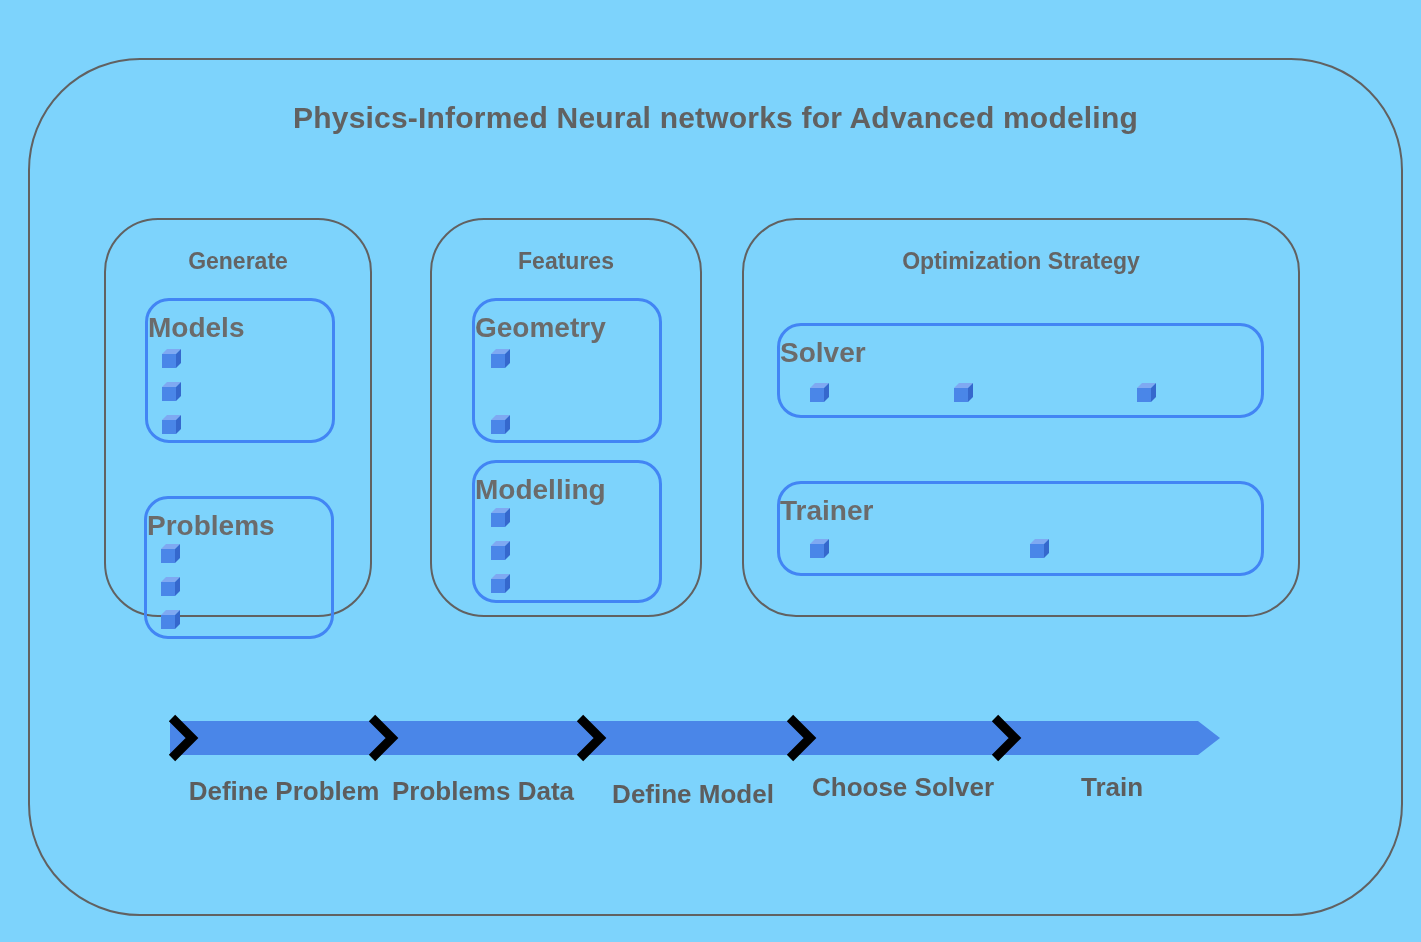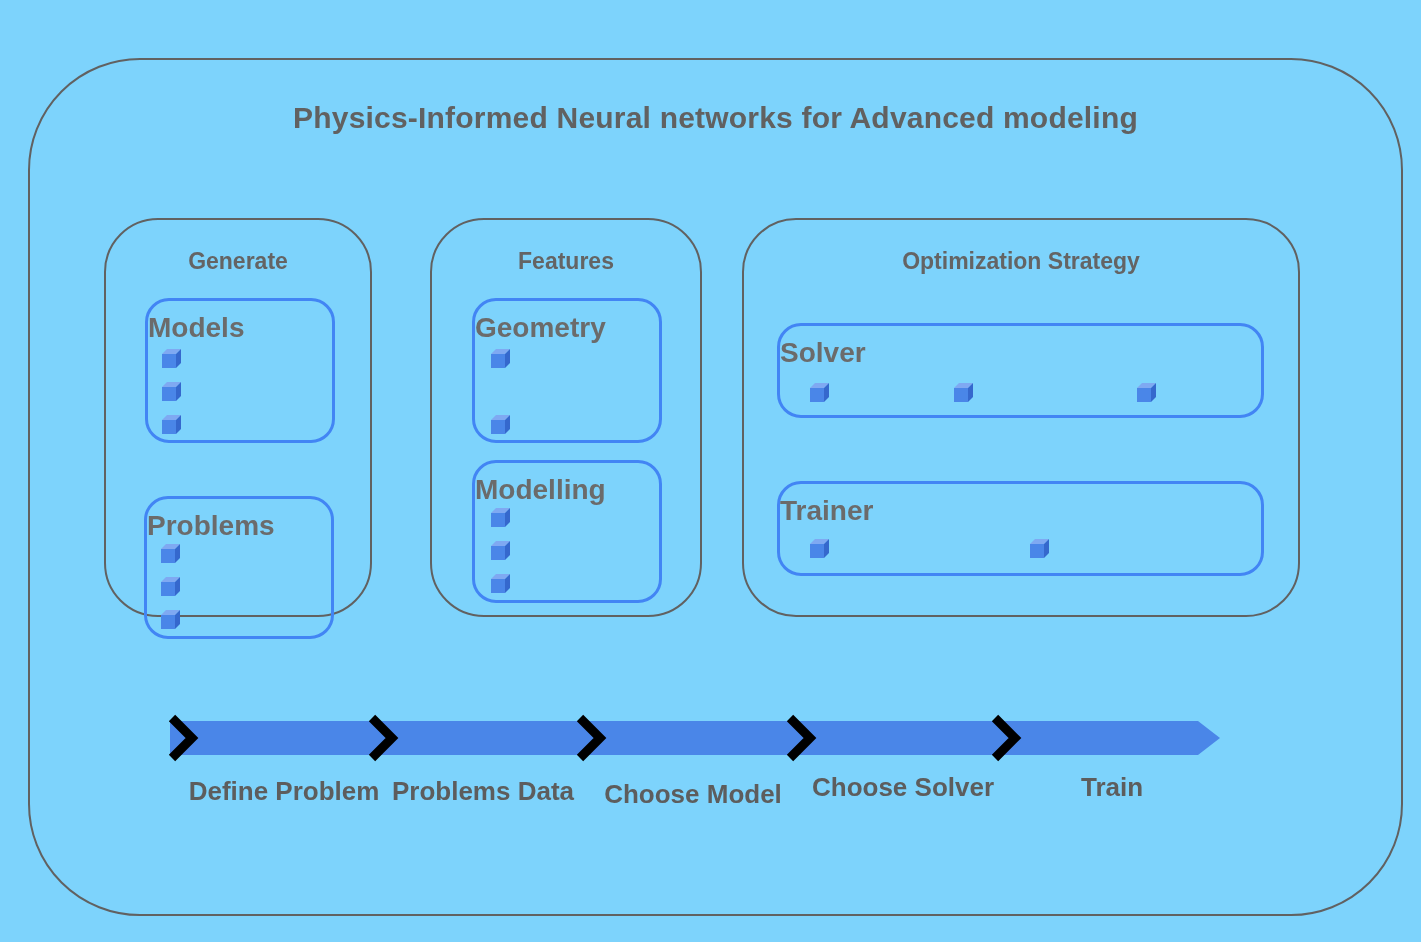--- a/index.html
+++ b/index.html
@@ -196,17 +196,17 @@
     <path d="M170,21 H1198 L1220,38 L1198,55 H170 Z" fill="#4a86e8"></path>
     <polyline points="172,18 192,38 172,58" fill="none" stroke="#000000" stroke-width="9"></polyline>
     <polyline points="372,18 392,38 372,58" fill="none" stroke="#000000" stroke-width="9"></polyline>
     <polyline points="580,18 600,38 580,58" fill="none" stroke="#000000" stroke-width="9"></polyline>
     <polyline points="790,18 810,38 790,58" fill="none" stroke="#000000" stroke-width="9"></polyline>
     <polyline points="995,18 1015,38 995,58" fill="none" stroke="#000000" stroke-width="9"></polyline>
   </svg>
 
   <div class="flow-label" style="left:284px;  top:776px">Define Problem</div>
   <div class="flow-label" style="left:483px;  top:776px">Problems Data</div>
-  <div class="flow-label" style="left:693px;  top:779px">Choose Model</div>
+  <div class="flow-label" style="left:693px;  top:779px">Define Model</div>
   <div class="flow-label" style="left:903px;  top:772px">Choose Solver</div>
   <div class="flow-label" style="left:1112px; top:772px">Train</div>
 
 </div>
 
 </body></html>

